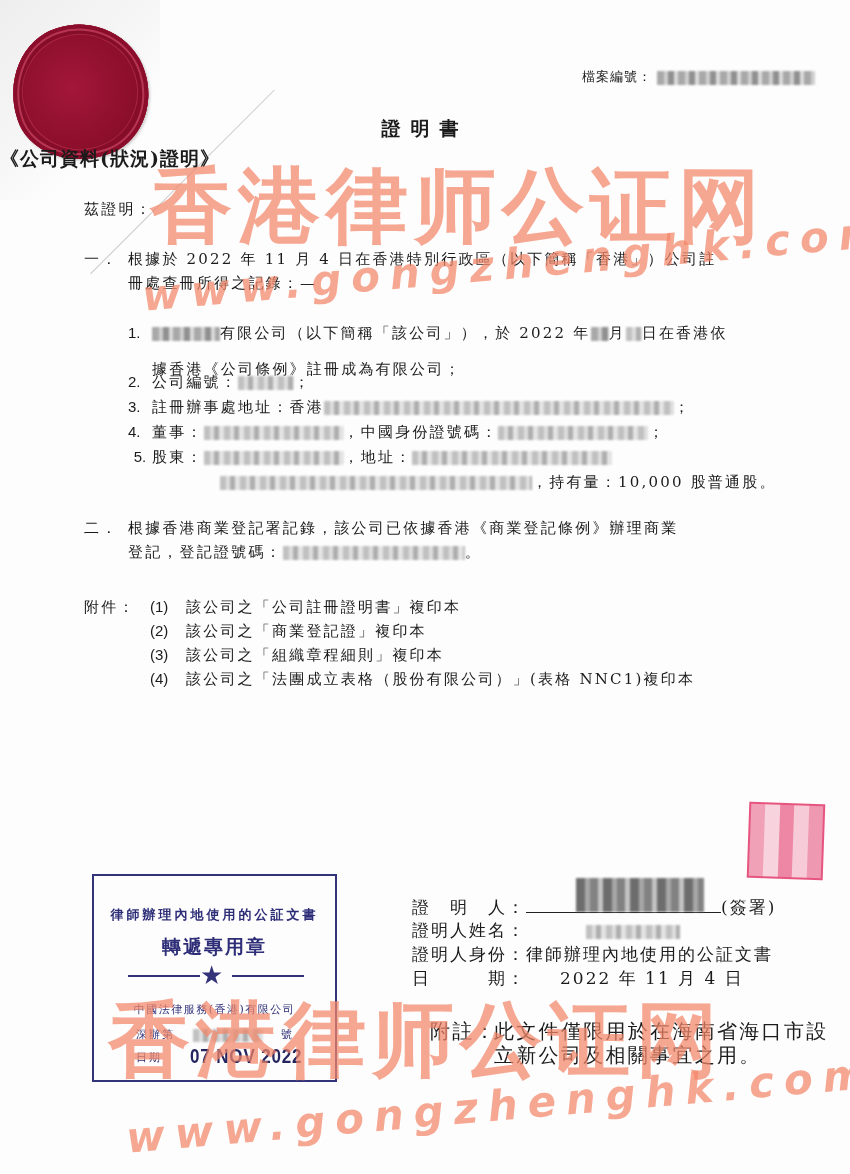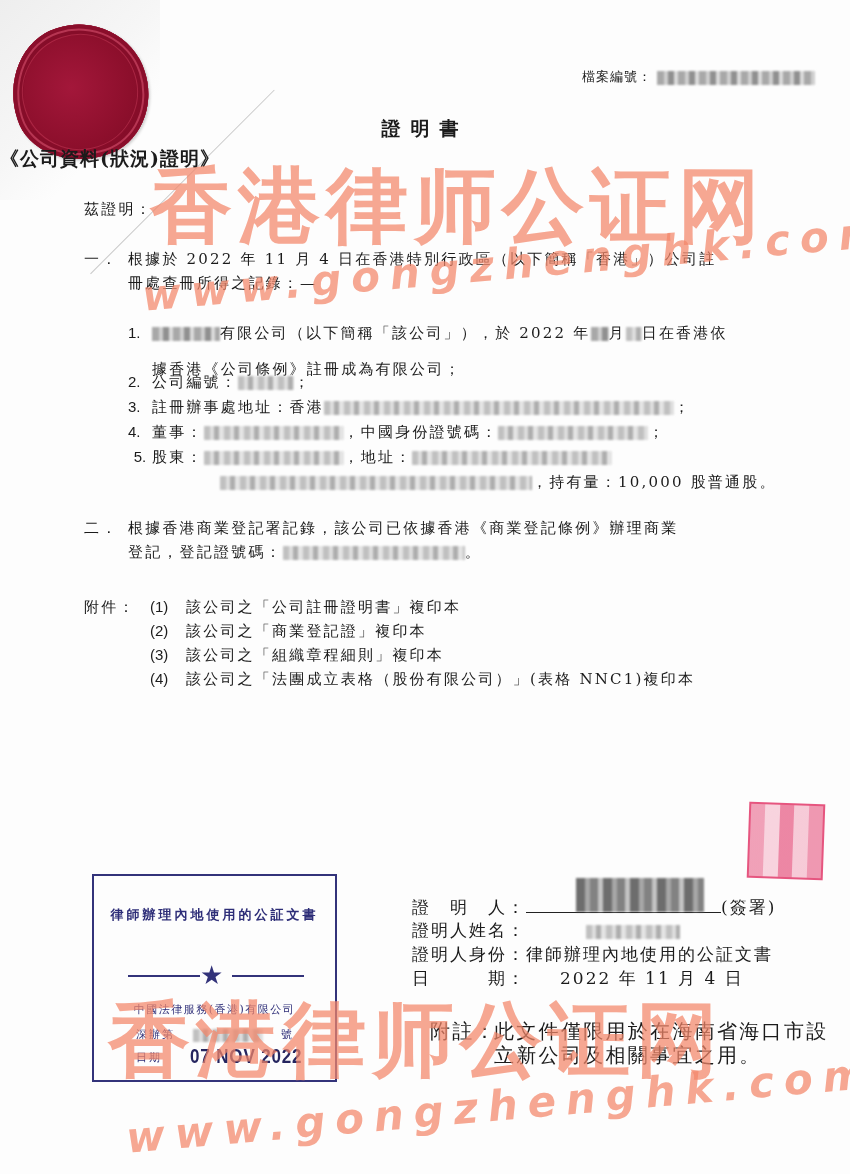--- a/index.html
+++ b/index.html
@@ -133,20 +133,21 @@
 <div class="abs txt att-label">附件：</div>
 <div class="abs txt att" style="top:595px;"><span class="num">(1)</span><span>該公司之「公司註冊證明書」複印本</span></div>
 <div class="abs txt att" style="top:619px;"><span class="num">(2)</span><span>該公司之「商業登記證」複印本</span></div>
 <div class="abs txt att" style="top:643px;"><span class="num">(3)</span><span>該公司之「組織章程細則」複印本</span></div>
 <div class="abs txt att" style="top:667px;"><span class="num">(4)</span><span>該公司之「法團成立表格（股份有限公司）」(表格 NNC1)複印本</span></div>
 
 <div class="abs chop"></div>
 
 <div class="abs stamp">
   <div class="l2">律師辦理內地使用的公証文書</div>
+  <div class="big">轉遞專用章</div>
   <div class="line" style="left:34px;"></div>
   <div class="star">★</div>
   <div class="line" style="left:138px;"></div>
   <div class="org">中國法律服務(香港)有限公司</div>
   <div class="no">
     <span>深辦第</span><span class="blur light"></span><span>號</span>
   </div>
   <div class="dt">日期</div>
   <div class="date">07 NOV 2022</div>
 </div>

